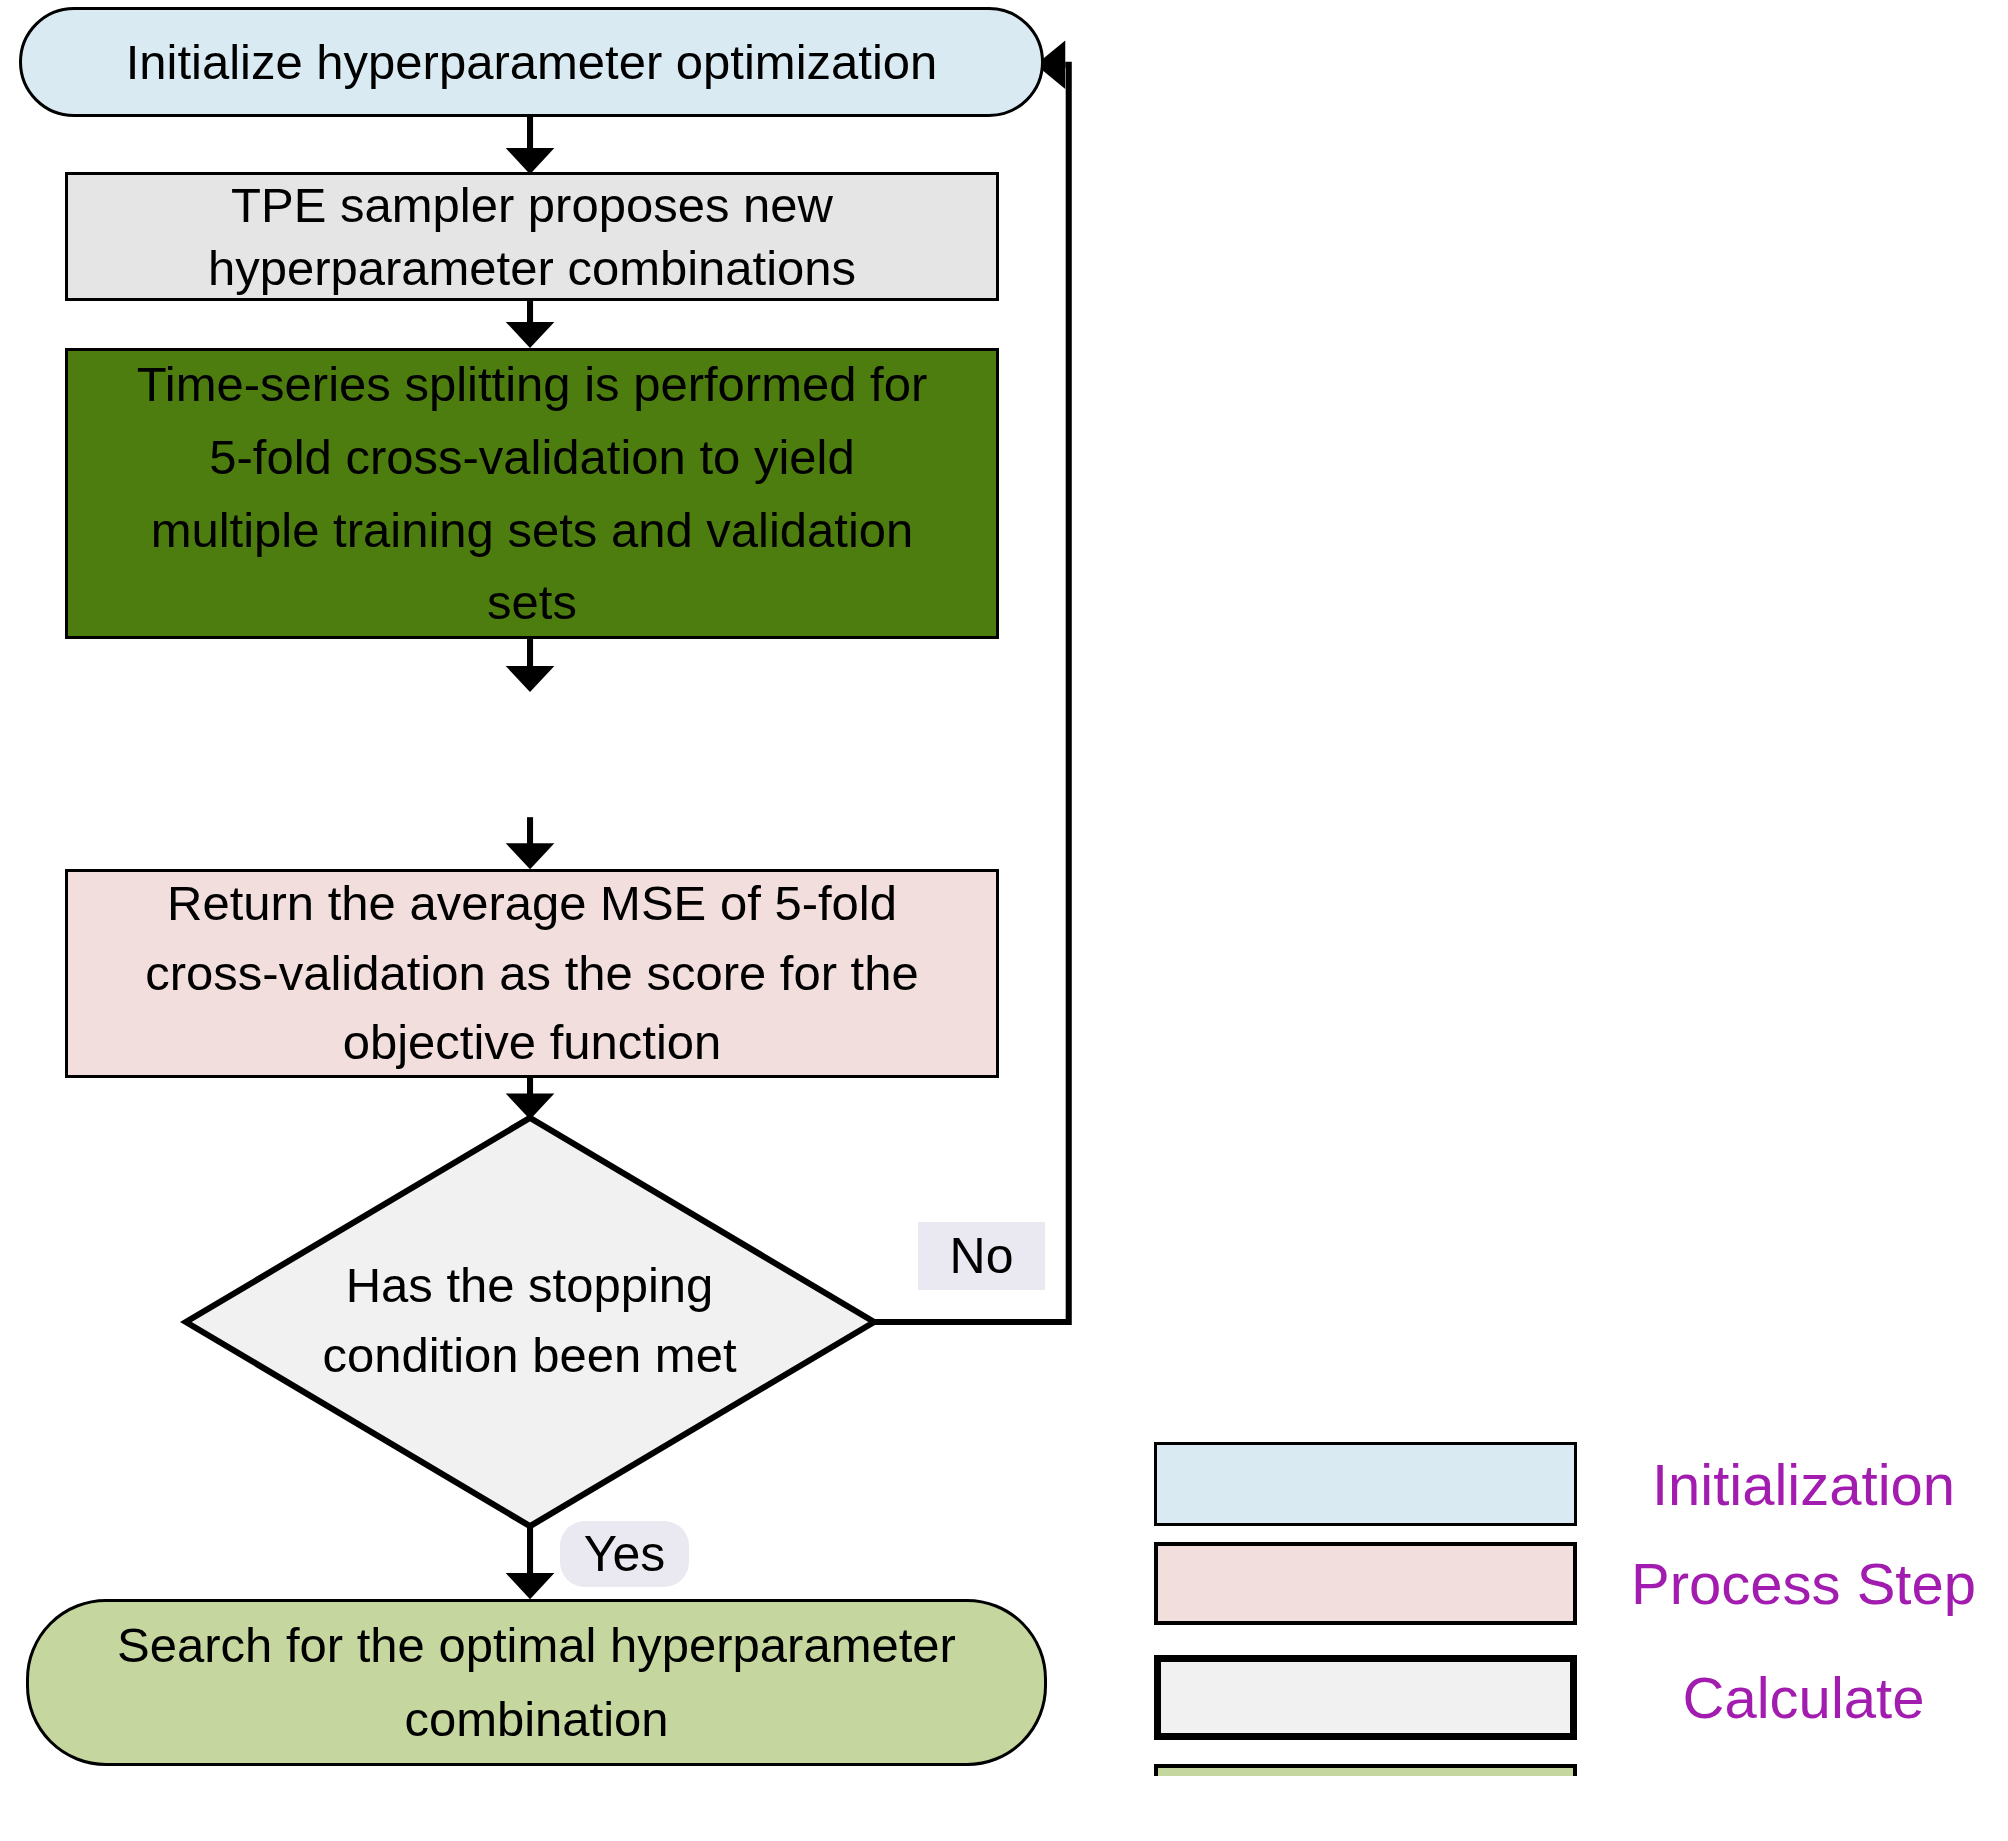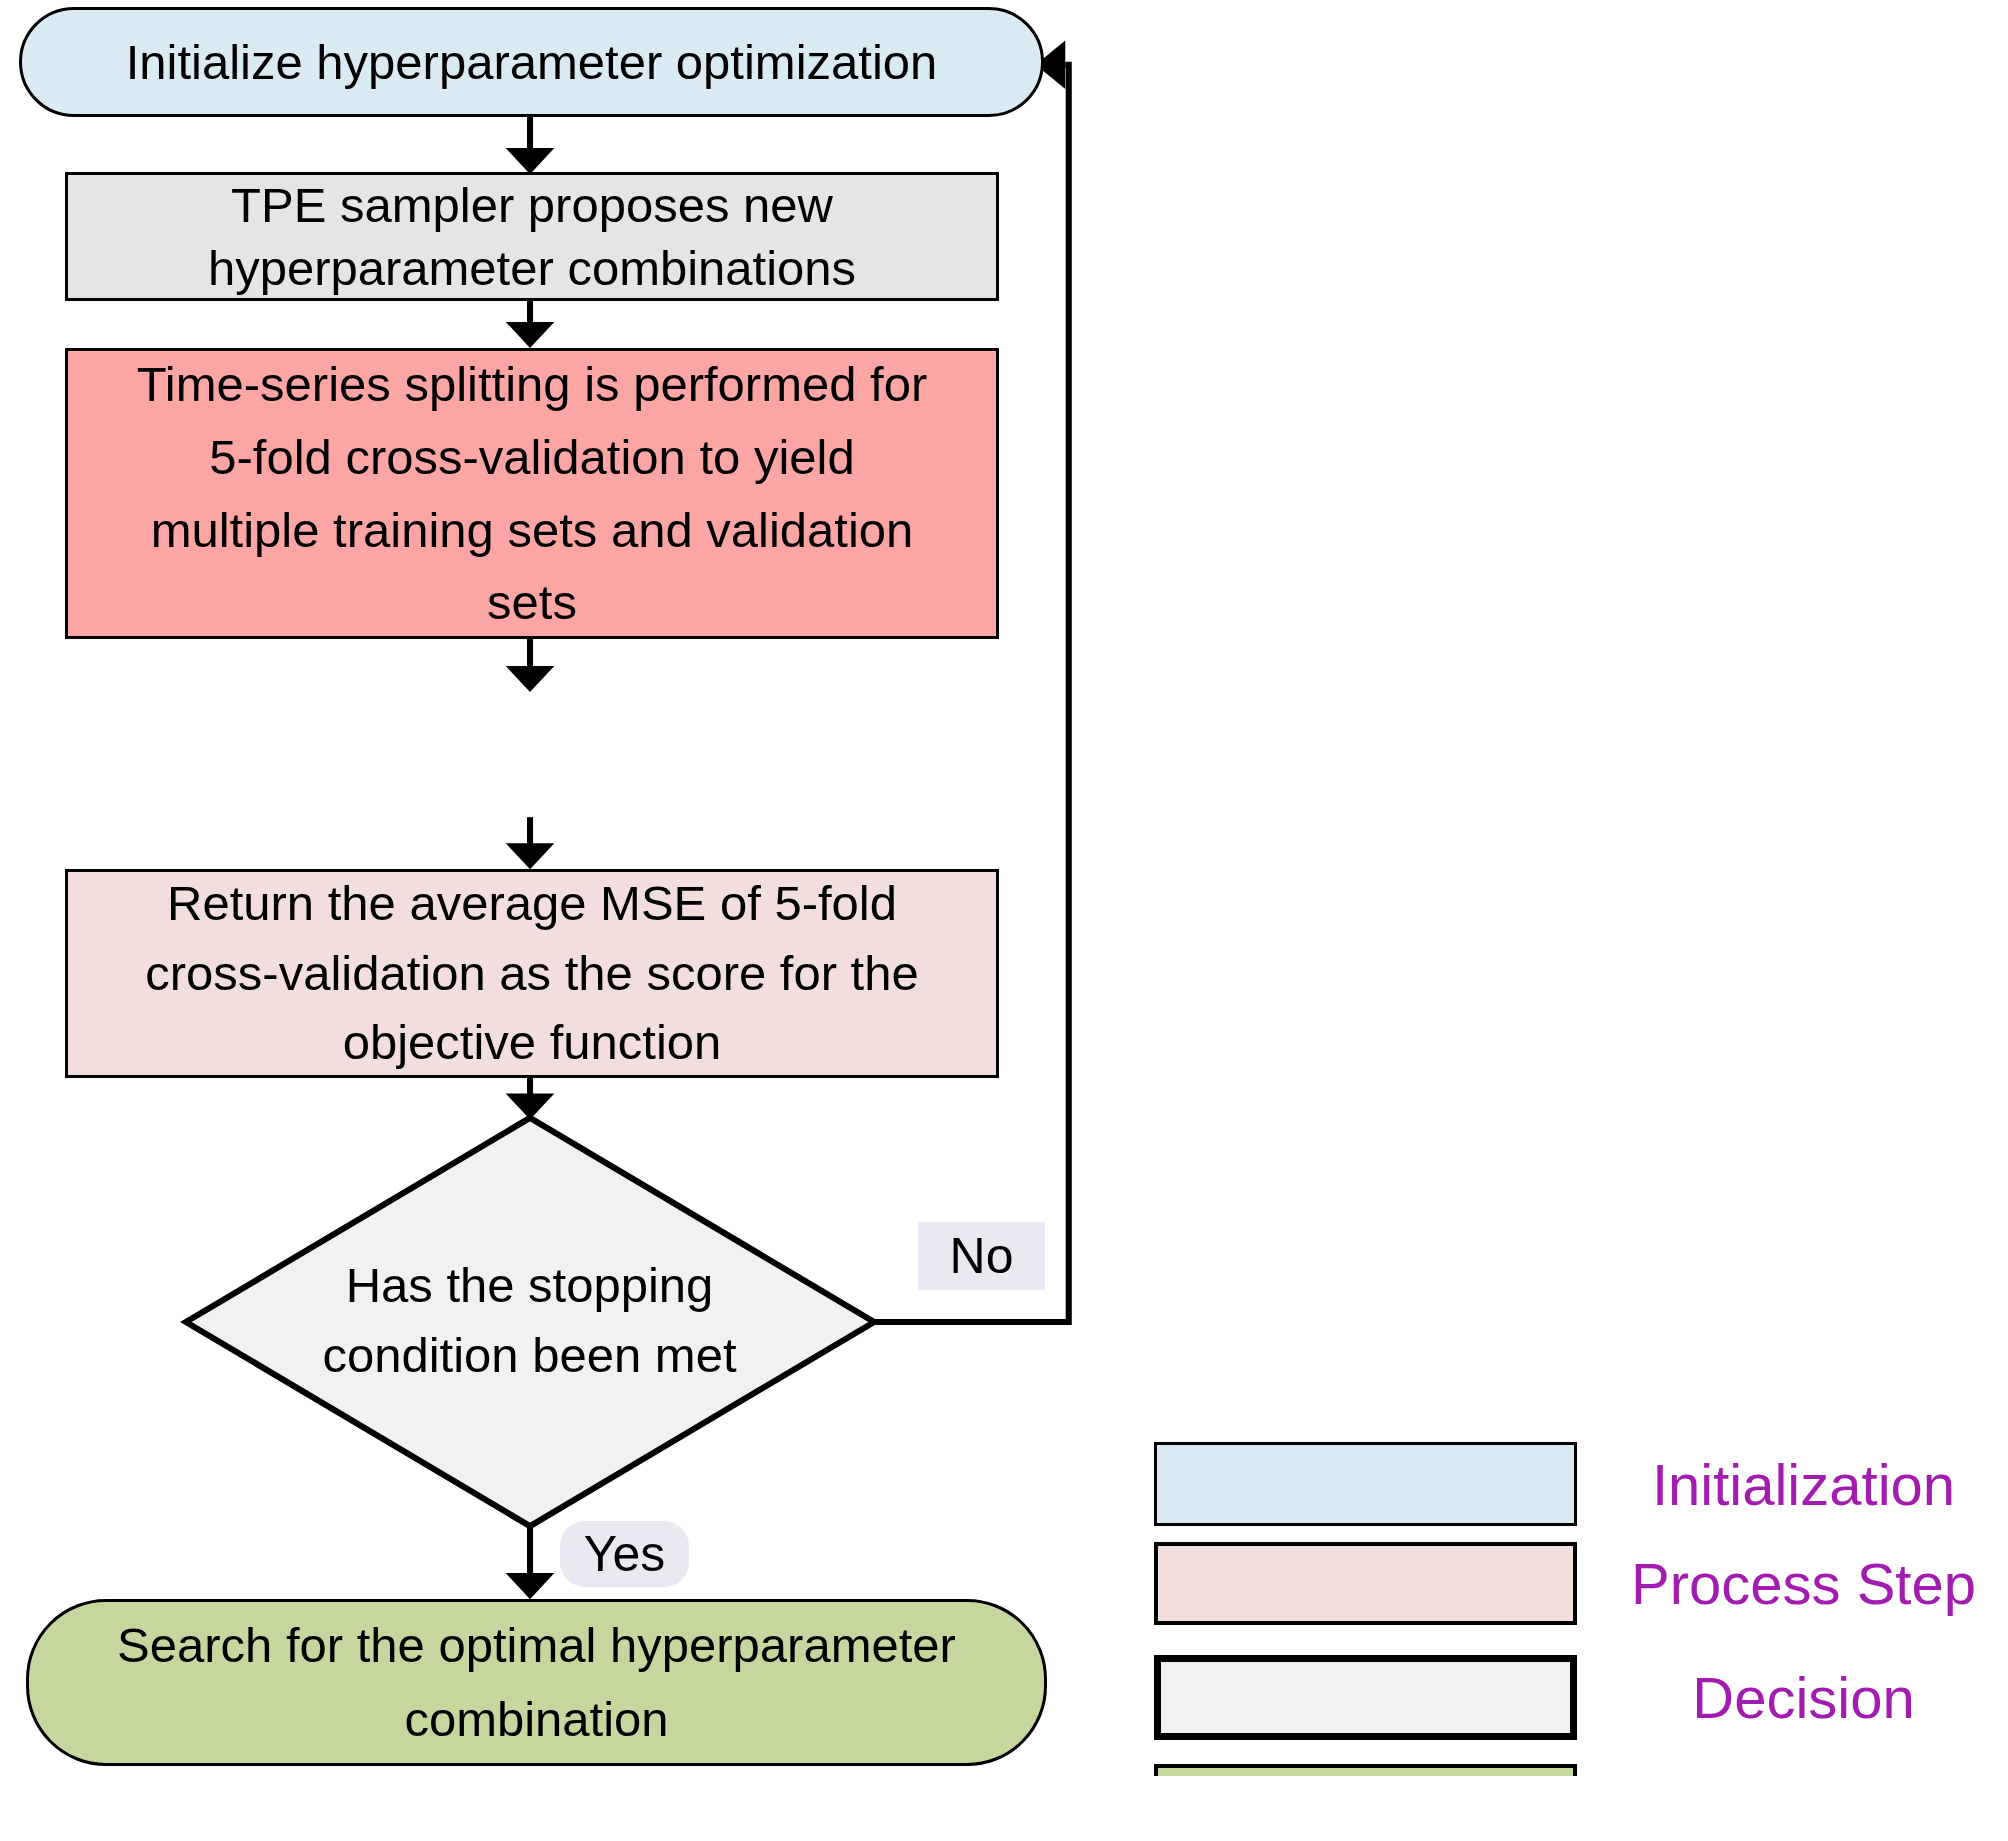--- a/index.html
+++ b/index.html
@@ -135,21 +135,21 @@
       <line x1="610" y1="1756" x2="610" y2="1812" stroke="#000" stroke-width="7"></line>
       <polygon points="582,1810 638,1810 610,1840" fill="#000"></polygon>
     </g>
   </svg>
 
   <div class="node n-init" style="background-color: rgb(217, 234, 243);">Initialize hyperparameter optimization</div>
 
   <div class="node n-step1" style="background-color: #e5e5e5;">TPE sampler proposes new
 hyperparameter combinations</div>
 
-  <div class="node n-step2" style="background-color: #fca5a5;">Time-series splitting is performed for
+  <div class="node n-step2" style="background-color: #4d7c0f;">Time-series splitting is performed for
 5-fold cross-validation to yield
 multiple training sets and validation
 sets</div>
 
 
   <div class="node n-step4" style="background-color: rgb(242, 222, 221);">Return the average MSE of 5-fold
 cross-validation as the score for the
 objective function</div>
 
   <div class="n-decision-text">Has the stopping
@@ -163,20 +163,20 @@
   <div class="edge-label el-yes">Yes</div>
 
   <div>
     <div class="legend-swatch ls-1" style="background-color: rgb(217, 234, 243);"></div>
     <div class="legend-label ll-1">Initialization</div>
 
     <div class="legend-swatch ls-2" style="background-color: rgb(242, 222, 221);"></div>
     <div class="legend-label ll-2">Process Step</div>
 
     <div class="legend-swatch ls-3" style="background-color: rgb(241, 241, 241);"></div>
-    <div class="legend-label ll-3">Decision</div>
+    <div class="legend-label ll-3">Calculate</div>
 
     <div class="legend-swatch ls-4" style="background-color: rgb(197, 215, 158);"></div>
     <div class="legend-label ll-4">Output</div>
   </div>
 
 </div>
 
 
 </body></html>

